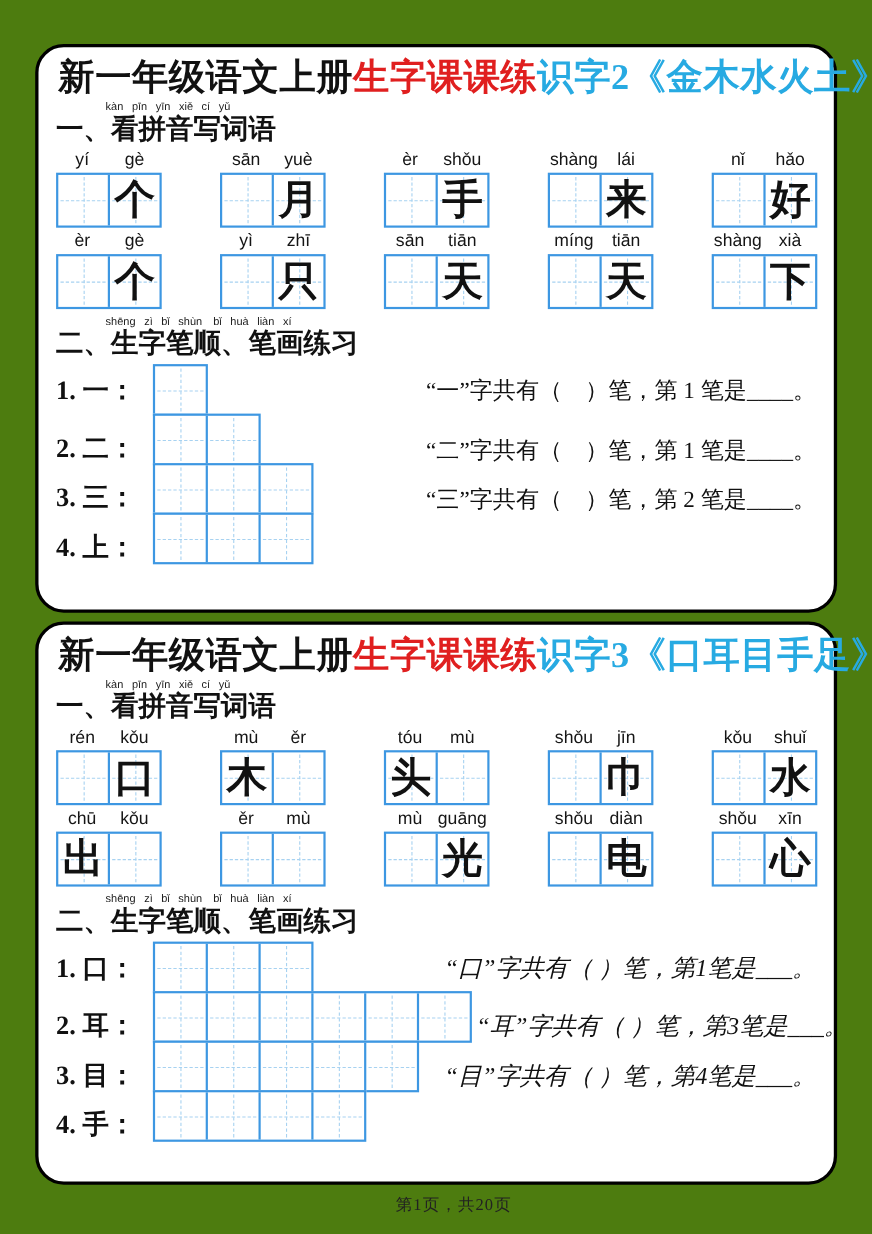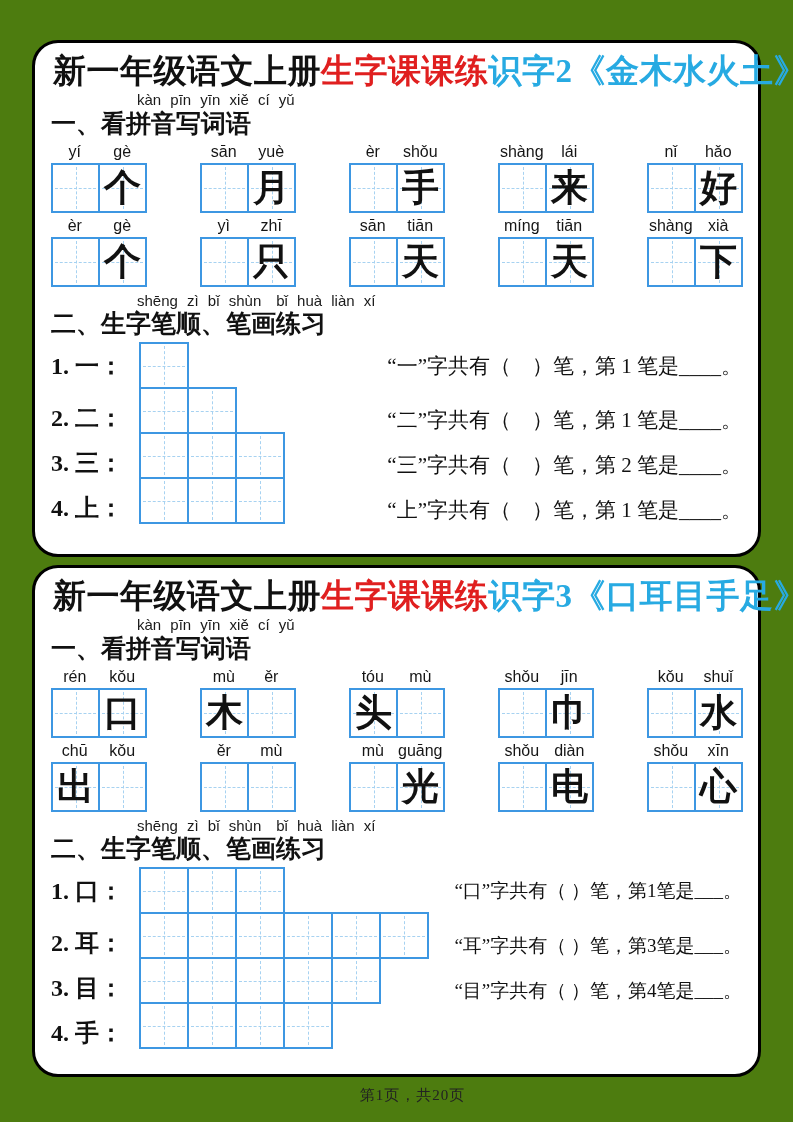--- a/index.html
+++ b/index.html
@@ -13,21 +13,21 @@
     border:3px solid #000;border-radius:26px;background:#fff;
     padding:6px 16px 4px 16px;
   }
   #card-0{top:40px;height:517px;}
   #card-1{top:565px;height:512px;}
 
   .title{font-size:33px;font-weight:700;white-space:nowrap;line-height:1.25;margin:2px 0 0 2px;letter-spacing:.5px;}
   .t-red{color:var(--red);}
   .t-cyan{color:var(--cyan);}
 
-  .sec-pinyin{font-family:"Liberation Sans", sans-serif;font-size:15px;color:#1a1a1a;margin-left:86px;line-height:1.1;word-spacing:5px;}
+  .sec-pinyin{font-family:"Liberation Sans", sans-serif;font-size:10px;color:#1a1a1a;margin-left:45px;line-height:1.1;word-spacing:5px;}
   .sec-heading{font-size:25px;font-weight:700;line-height:1.2;}
 
   .word-row{display:flex;justify-content:space-between;margin-top:3px;}
   .word{width:95px;flex:0 0 auto;}
   .word-pinyin{display:flex;font-family:"Liberation Sans", sans-serif;font-size:16px;color:#151515;line-height:1.2;margin-bottom:2px;height:19px;}
   .word-pinyin span{flex:1;text-align:center;white-space:nowrap;}
   .pair{display:flex;border:2px solid var(--gb);width:fit-content;background:#fff;}
   .cell{position:relative;width:45px;height:46px;}
   .pair .cell + .cell{border-left:2px solid var(--gb);}
   .cell::before{content:"";position:absolute;left:50%;top:2px;bottom:2px;border-left:1px dashed var(--gd);}
@@ -38,21 +38,21 @@
   .questions{margin-top:3px;}
   .q-row{display:flex;align-items:center;position:relative;}
   .q-row + .q-row{margin-top:-2px;align-items:flex-end;}
   .q-label{width:88px;flex:0 0 auto;font-size:24px;font-weight:600;white-space:nowrap;}
   .q-grid{display:flex;border:2px solid var(--gb);width:fit-content;background:#fff;}
   .q-cell{position:relative;width:46px;height:43px;}
   .q-grid .q-cell + .q-cell{border-left:2px solid var(--gb);}
   .q-cell::before{content:"";position:absolute;left:50%;top:2px;bottom:2px;border-left:1px dashed var(--gd);}
   .q-cell::after{content:"";position:absolute;top:50%;left:2px;right:2px;border-top:1px dashed var(--gd);}
   .q-text{margin-left:auto;font-size:21px;font-weight:500;white-space:nowrap;padding-left:4px;}
-  #card-1 .q-text{font-size:19px;}
+  #card-1 .q-text{font-size:22px;font-style:italic;}
 
   .footer{position:absolute;left:16px;top:1086px;width:100%;text-align:center;font-size:15px;color:#222;letter-spacing:1px;}
 </style>
 </head>
 <body>
 
 <div class="page" style="--red: #e01f1f; --cyan: #27aae2; --gb: #3d97e2; --gd: #a7d2f1;">
   <div id="cards-root">
   <section class="card" id="card-0">
     <div class="title">
@@ -238,21 +238,20 @@
       </div>
       <div class="q-text">“三”字共有（　）笔，第 2 笔是____。</div>
     </div>
     <div class="q-row">
       <div class="q-label">4. 上：</div>
       <div class="q-grid">
         <div class="q-cell"></div>
               <div class="q-cell"></div>
               <div class="q-cell"></div>
       </div>
-      <div class="q-text">“上”字共有（　）笔，第 1 笔是____。</div>
     </div>
         </div>
   </section>
   <section class="card" id="card-1">
     <div class="title">
       <span class="t-black">新一年级语文上册</span><span class="t-red">生字课课练</span><span class="t-cyan">识字3《口耳目手足》</span>
     </div>
     <div class="sec">
       <div class="sec-pinyin">kàn pīn yīn xiě cí yǔ</div>
       <div class="sec-heading">一、看拼音写词语</div>

